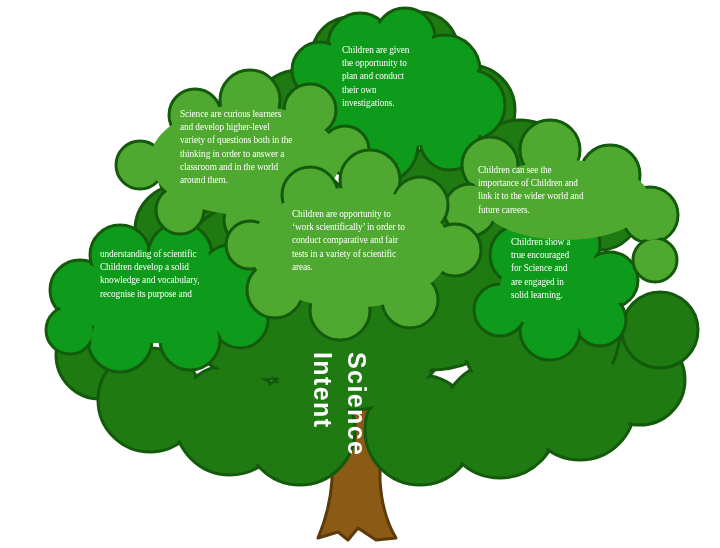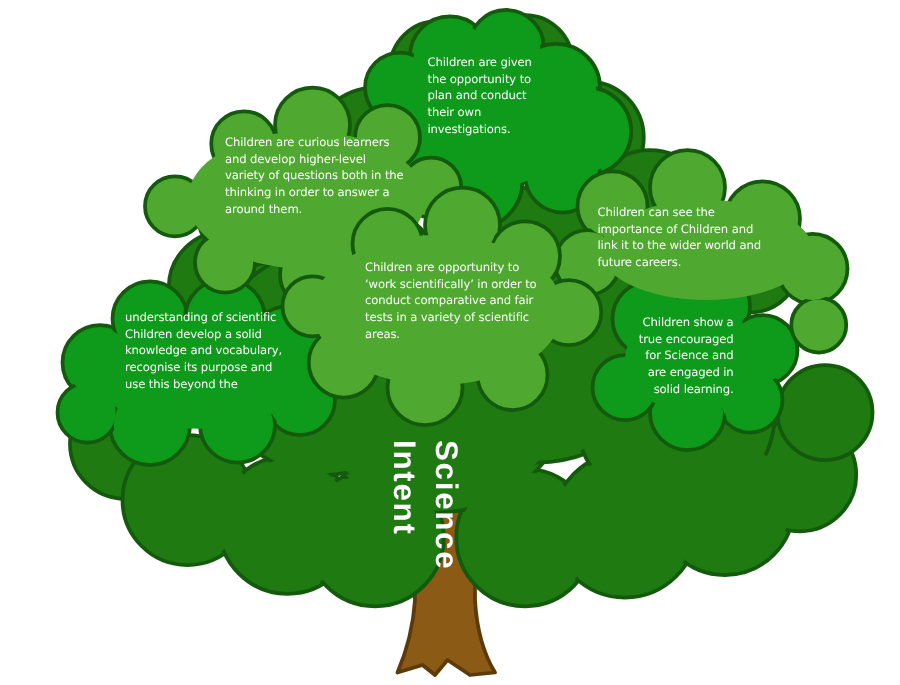--- a/index.html
+++ b/index.html
@@ -9,20 +9,21 @@
     font-family: "DejaVu Sans", "Liberation Sans", sans-serif;
   }
   #tree-svg { position: absolute; left: 0; top: 0; width: 720px; height: 548px; }
   .cloud-text {
     position: absolute;
     color: #ffffff;
     font-size: 9.3px;
     line-height: 13.2px;
     letter-spacing: -0.1px;
     white-space: nowrap;
+    font-family: Liberation Serif, serif;
   }
   .trunk-title {
     position: absolute;
     left: 340px; top: 352px;
     width: 34px; height: 180px;
     writing-mode: vertical-rl;
     color: #ffffff;
     font-family: "Liberation Sans", sans-serif;
     font-weight: bold;
     font-size: 25px;
@@ -222,24 +223,25 @@
 
 <div class="cloud-text" style="left:342px; top:44px;">
   <div>Children are given</div>
   <div>the opportunity to</div>
   <div>plan and conduct</div>
   <div>their own</div>
   <div>investigations.</div>
 </div>
 
 <div class="cloud-text" style="left:180px; top:108px;">
-  <div>Children are curious learners</div>
+  <div>Science are curious learners</div>
   <div>and develop higher-level</div>
   <div>variety of questions both in the</div>
   <div>thinking in order to answer a</div>
+  <div>classroom and in the world</div>
   <div>around them.</div>
 </div>
 
 <div class="cloud-text" style="left:478px; top:164px;">
   <div>Children can see the</div>
   <div>importance of Children and</div>
   <div>link it to the wider world and</div>
   <div>future careers.</div>
 </div>
 
@@ -249,24 +251,23 @@
   <div>conduct comparative and fair</div>
   <div>tests in a variety of scientific</div>
   <div>areas.</div>
 </div>
 
 <div class="cloud-text" style="left:100px; top:248px;">
   <div>understanding of scientific</div>
   <div>Children develop a solid</div>
   <div>knowledge and vocabulary,</div>
   <div>recognise its purpose and</div>
-  <div>use this beyond the</div>
-</div>
-
-<div class="cloud-text" style="left:511px; top:252px;text-align:right;">
+</div>
+
+<div class="cloud-text" style="left:511px; top:236px;">
   <div>Children show a</div>
   <div>true encouraged</div>
   <div>for Science and</div>
   <div>are engaged in</div>
   <div>solid learning.</div>
 </div>
 
 <div class="trunk-title">Science Intent</div>
 
 </body></html>

